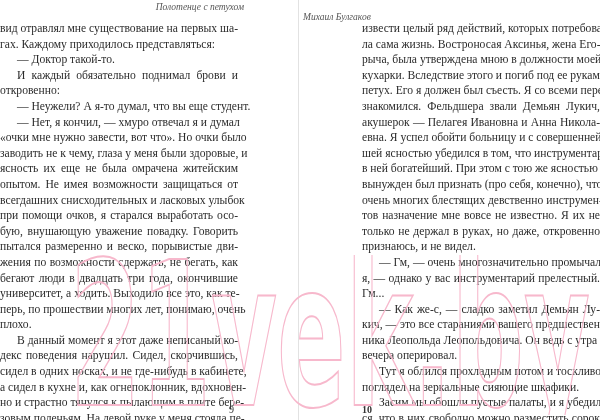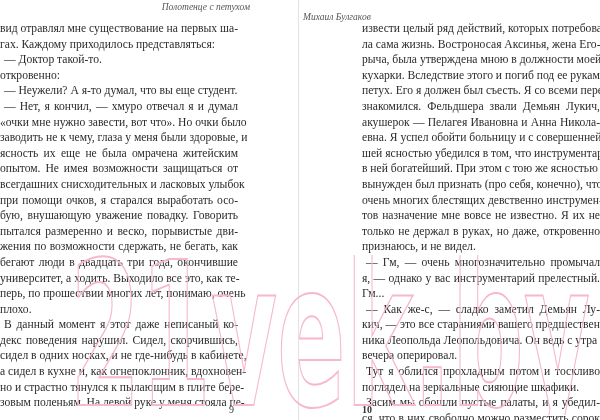--- a/index.html
+++ b/index.html
@@ -16,32 +16,32 @@
   .page-right { left: 300px; width: 300px; }
   .gutter {
     position: absolute; left: 298px; top: 0; width: 1px; height: 420px;
     background: #e2e2e2;
   }
   .running-head {
     position: absolute; top: 2px;
     font-style: italic; font-size: 9.5px; color: #555;
     white-space: nowrap;
   }
-  .page-left .running-head { right: 46px; }
+  .page-left .running-head { right: 52px; }
   .page-right .running-head { left: 3px; margin-top: 10px; }
   .body-text {
     position: absolute; top: 21px;
     font-size: 11.6px; line-height: 15.6px;
     text-align: justify;
   }
   .page-left .body-text { left: 0; width: 238px; }
   .page-right .body-text { left: 62px; width: 238px; }
   .line { display: block; white-space: nowrap; text-align-last: justify; text-align: justify; }
   .line.last { text-align-last: left; }
-  .line.indent { padding-left: 4px; }
+  .line.indent { padding-left: 17px; }
   .folio {
     position: absolute; top: 404px; font-size: 10px; color: #333;
   }
   .page-left .folio { left: 229px; }
   .page-right .folio { left: 62px; font-weight: bold; }
   .watermark {
     position: absolute; left: 30px; top: 255px; width: 560px; height: 160px;
     pointer-events: none;
   }
   .watermark text {
@@ -53,20 +53,21 @@
 <body>
 
 <div class="spread">
 
   <div class="page page-left">
     <div class="running-head">Полотенце с петухом</div>
     <div class="body-text" id="left-body">
         <span class="line">вид отравлял мне существование на первых ша-</span>
         <span class="line last">гах. Каждому приходилось представляться:</span>
         <span class="line indent last">— Доктор такой-то.</span>
+        <span class="line indent">И каждый обязательно поднимал брови и</span>
         <span class="line last">откровенно:</span>
         <span class="line indent last">— Неужели? А я-то думал, что вы еще студент.</span>
         <span class="line indent">— Нет, я кончил, — хмуро отвечал я и думал</span>
         <span class="line">«очки мне нужно завести, вот что». Но очки было</span>
         <span class="line">заводить не к чему, глаза у меня были здоровые, и</span>
         <span class="line">ясность их еще не была омрачена житейским</span>
         <span class="line">опытом. Не имея возможности защищаться от</span>
         <span class="line">всегдашних снисходительных и ласковых улыбок</span>
         <span class="line">при помощи очков, я старался выработать осо-</span>
         <span class="line">бую, внушающую уважение повадку. Говорить</span>

